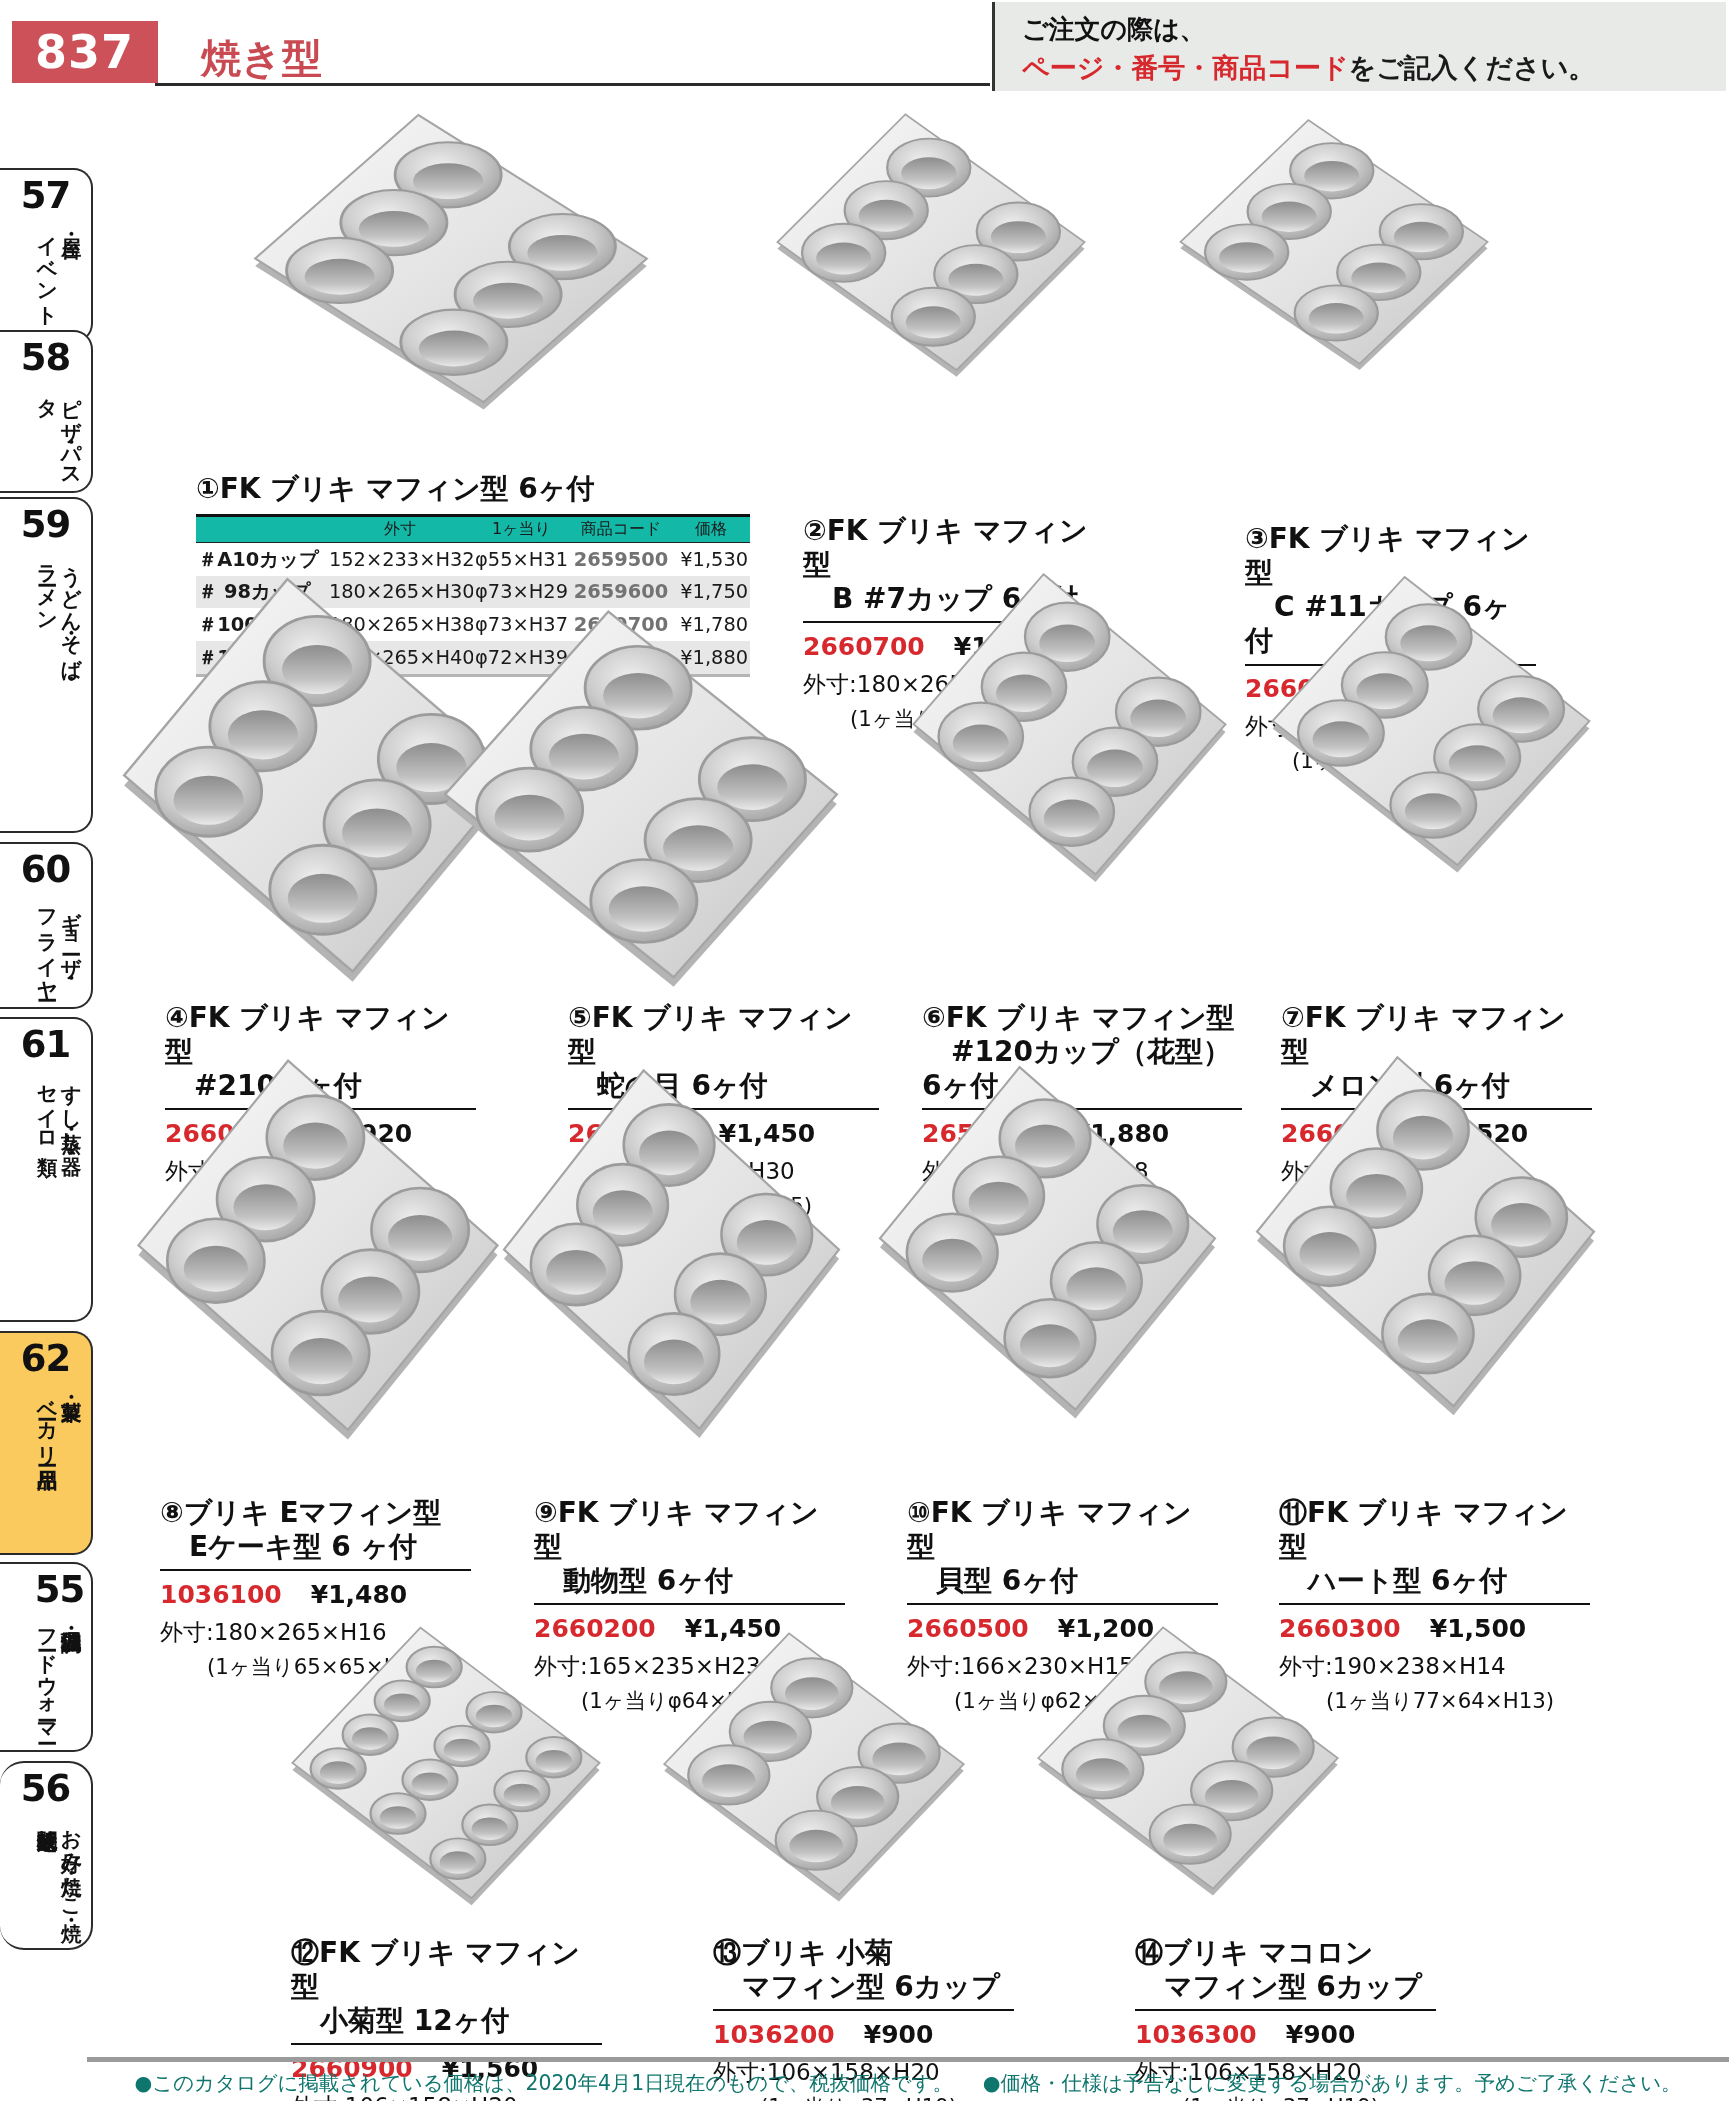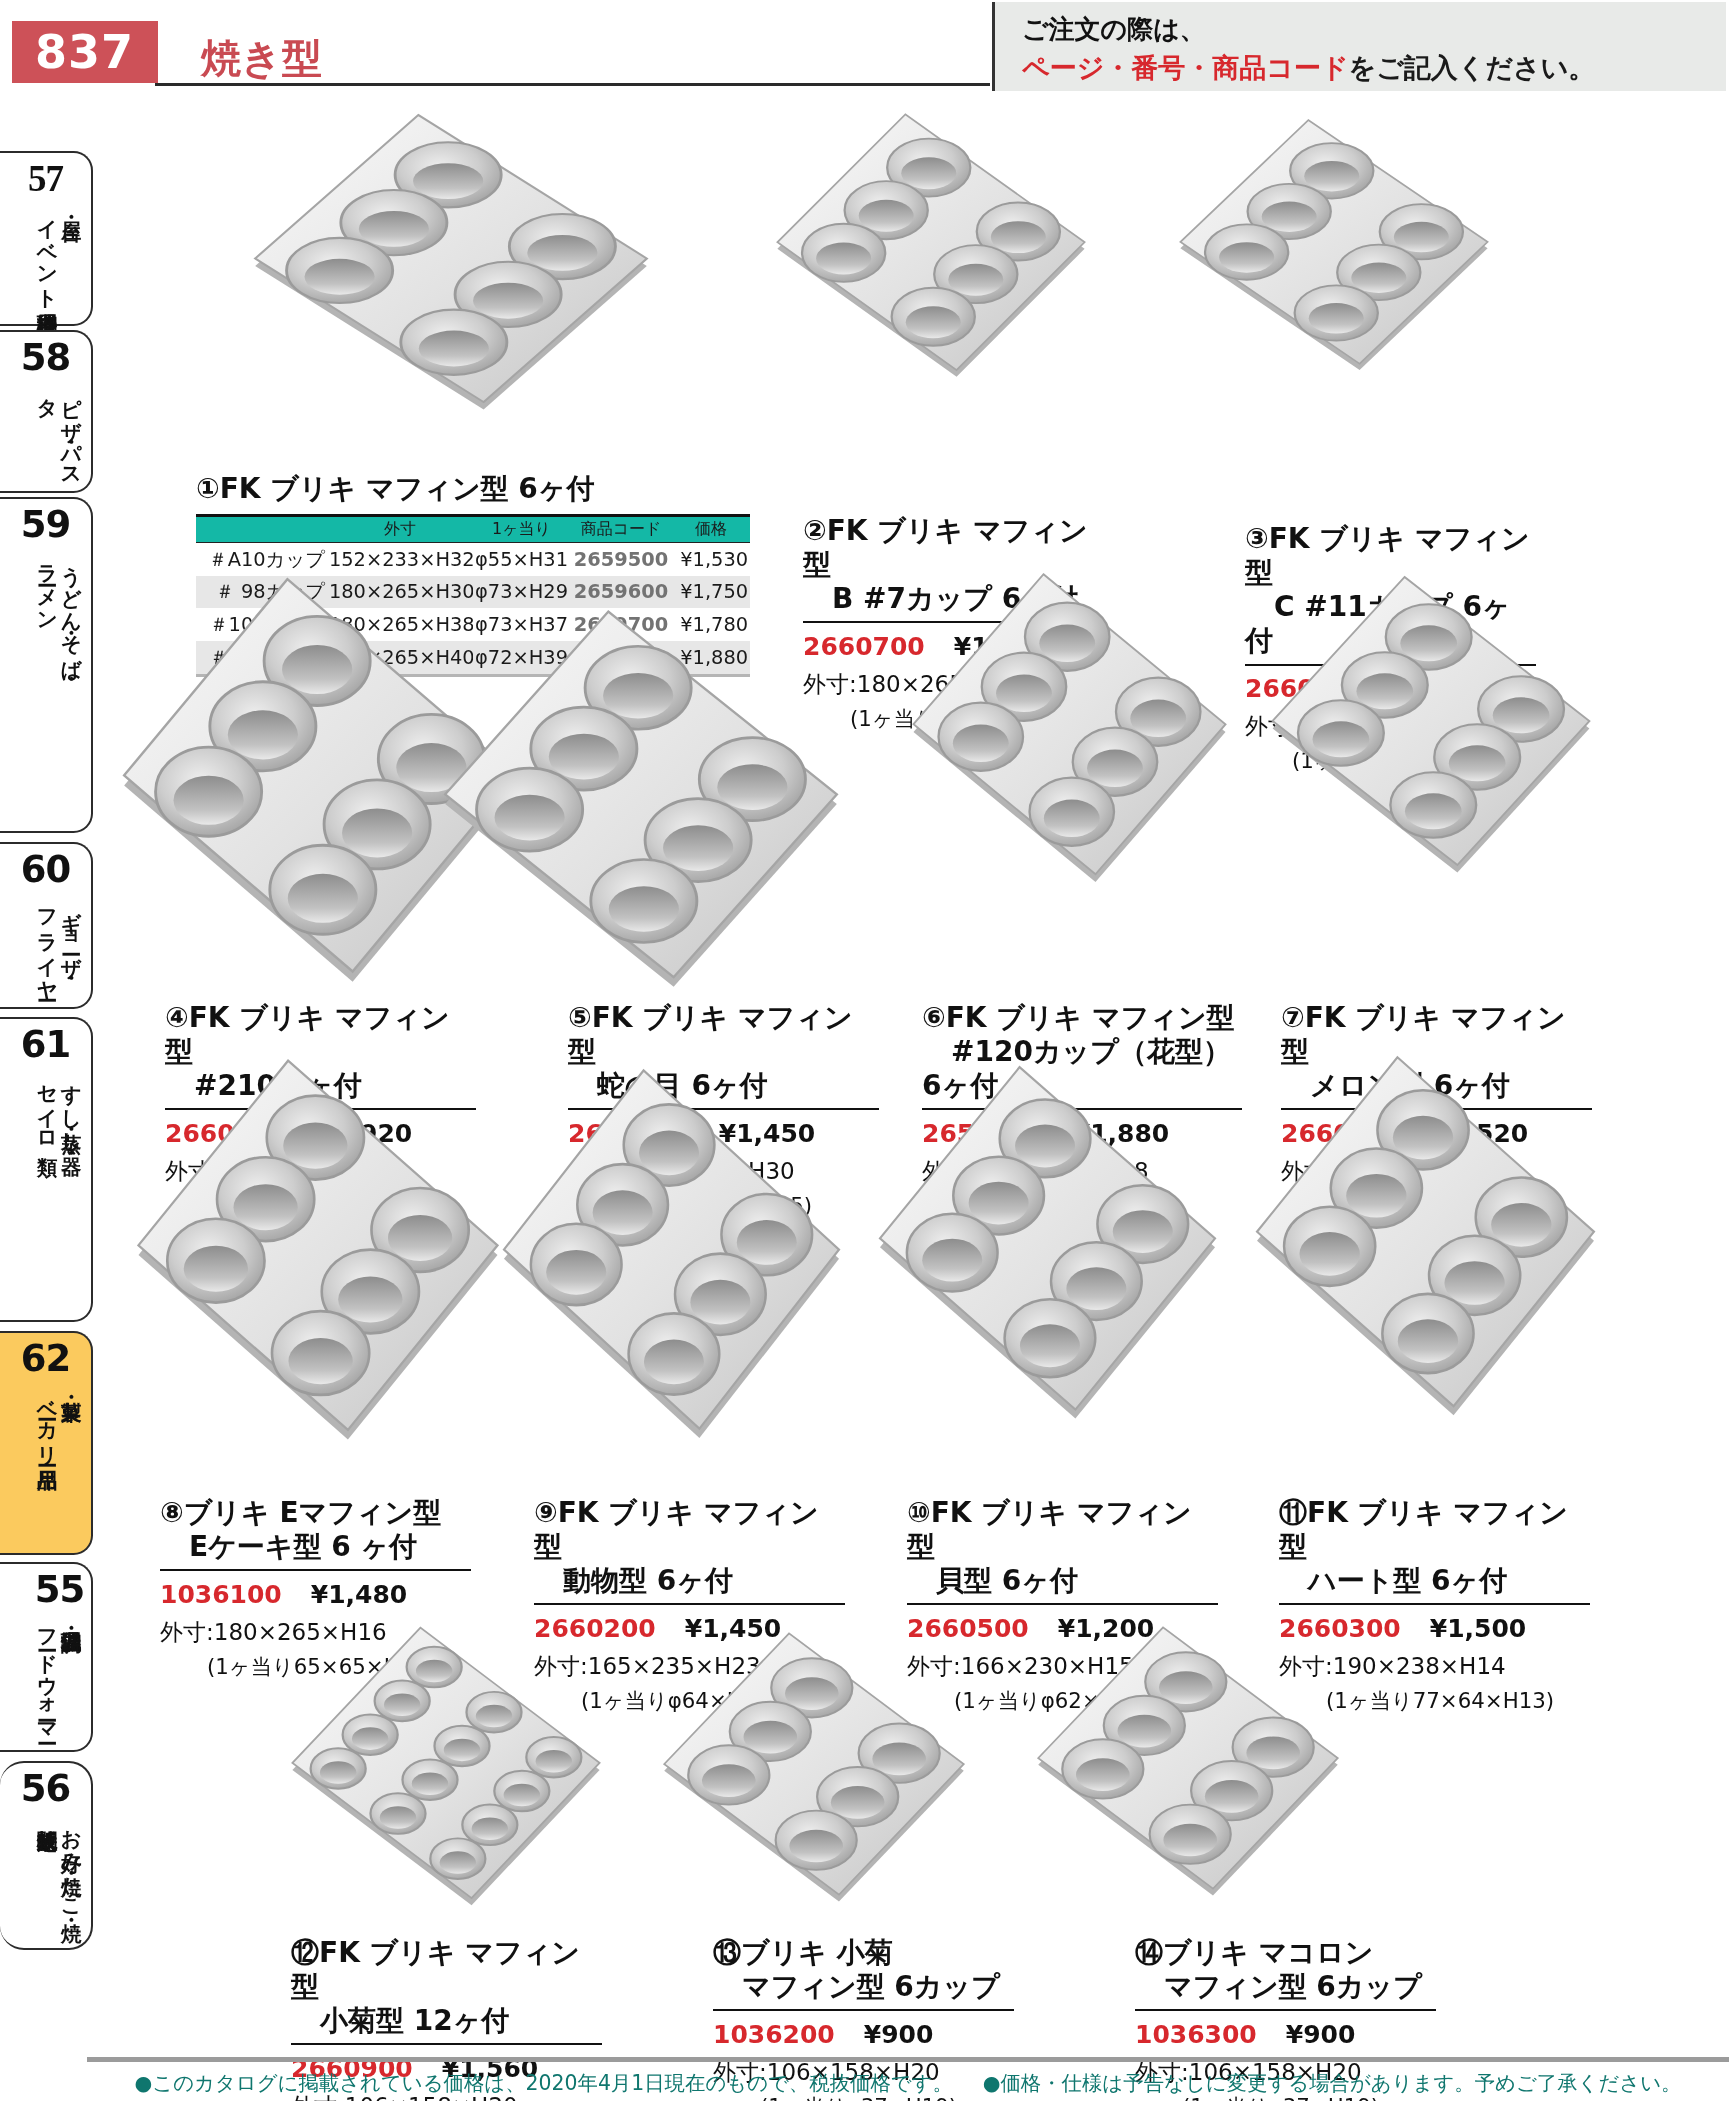--- a/index.html
+++ b/index.html
@@ -33,21 +33,21 @@
   .code{color:#d7282d;}
   .price{color:#111;margin-left:29px;}
   .dims{font-size:23px;margin-top:7.8px;color:#111;}
   .percup{font-size:21.3px;margin-top:3.9px;margin-left:47px;color:#111;}
   
   table.variants{border-collapse:collapse;margin-top:7.8px;border-top:3.9px solid #111;
        border-bottom:3.9px solid #b5b5b5;table-layout:fixed;width:529px;}
   table.variants th{background:#14b8a6;font-size:16px;font-weight:normal;padding:1.9px 0;border-bottom:1.9px solid #222;}
   table.variants td{font-size:19.4px;padding:2.9px 1.9px;white-space:nowrap;overflow:hidden;}
   table.variants tr.alt{background:#e7e7e7;}
-  td.vname{font-size:21.3px;font-weight:normal;text-align:right;margin-top:28px;}
+  td.vname{font-size:21.3px;font-weight:bold;text-align:left;margin-top:28px;}
   td.vsize,td.vper{text-align:center;}
   td.vcode{color:#737373;font-weight:bold;text-align:center;}
   td.vprice{text-align:right;padding-right:3.9px;}
   
   .footer-rule{position:absolute;left:87px;top:2057px;width:1642px;height:4.9px;background:#9b9b9b;}
   .footer-note{position:absolute;left:87px;top:2069px;width:1642px;text-align:center;font-size:20.4px;color:#0f766e;}
   .footer-note span{margin:0 11.6px;}
 </style>
 </head>
 <body>
@@ -79,21 +79,21 @@
   </div>
   <div class="cat-title">焼き型</div>
   <div class="header-rule"></div>
 
   <div class="notice">
     <div class="l1">ご注文の際は、</div>
     <div class="l2"><span class="red">ページ・番号・商品コード</span><span>をご記入ください。</span></div>
   </div>
 
   <div id="tabs">
-      <div class="tab" style="top: 151px; height: 175px; font-family: Liberation Serif, serif;">
+      <div class="tab" style="top: 168px; height: 175px;">
     <div class="tab-num">57</div>
     <div class="tab-label">屋台・
 イベント調理機器</div>
   </div>
       <div class="tab" style="top: 330px; height: 163px;">
     <div class="tab-num">58</div>
     <div class="tab-label">ピザ・パスタ</div>
   </div>
       <div class="tab" style="top: 497px; height: 336px;">
     <div class="tab-num">59</div>

